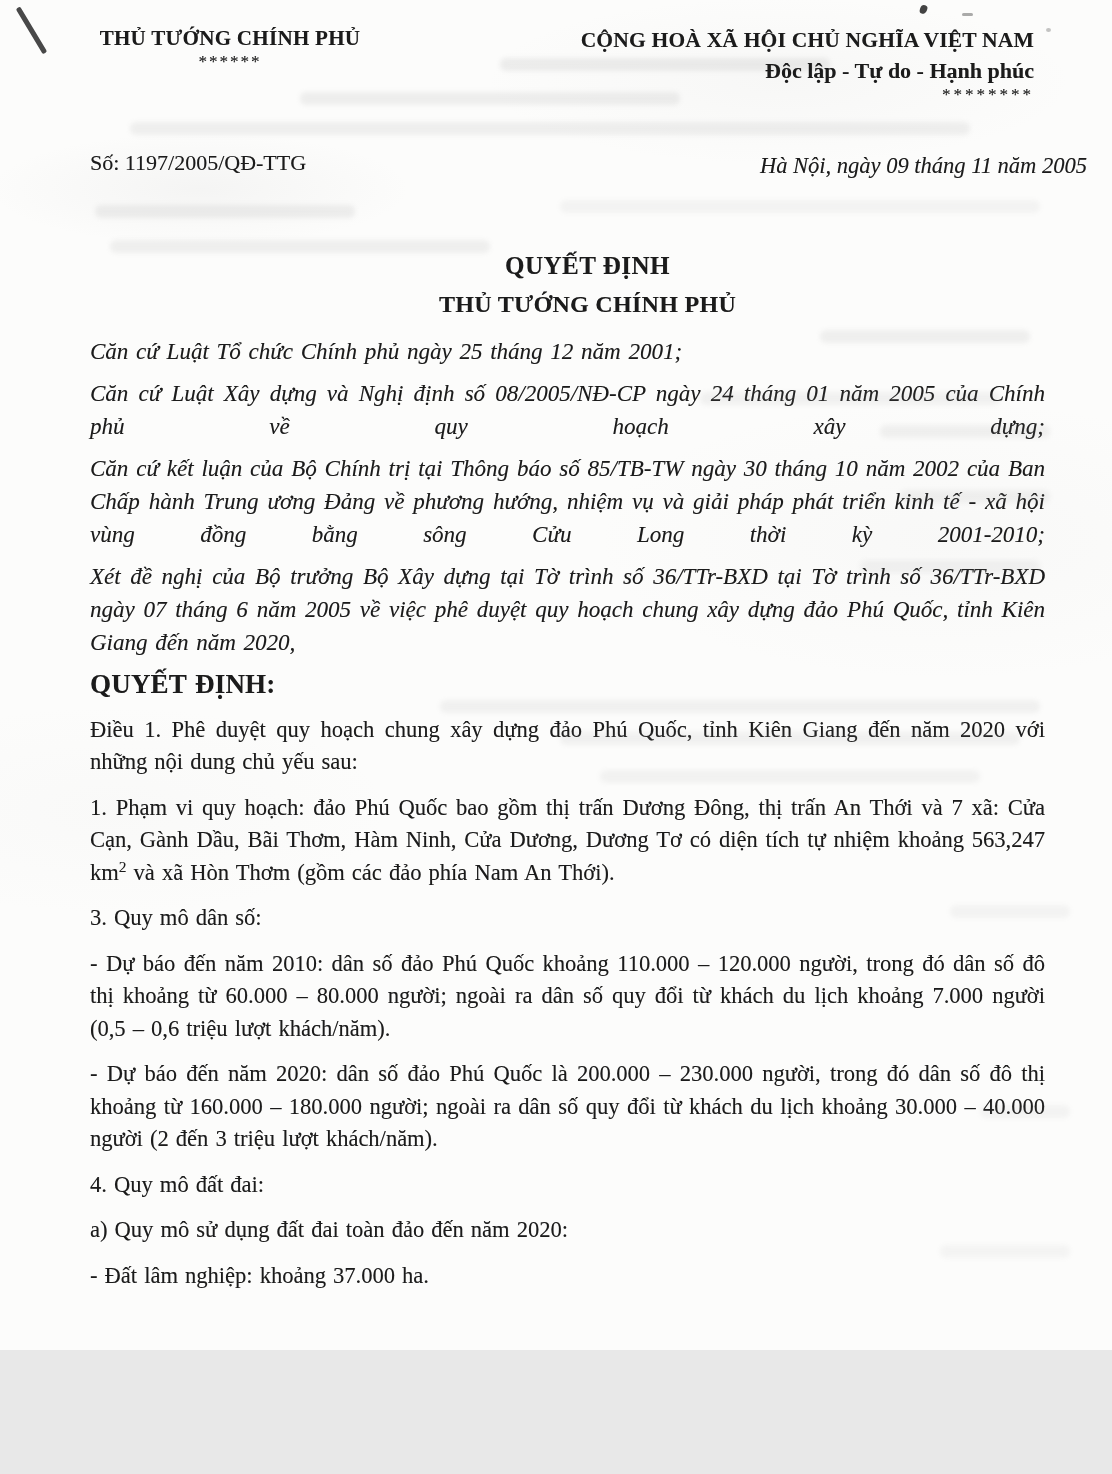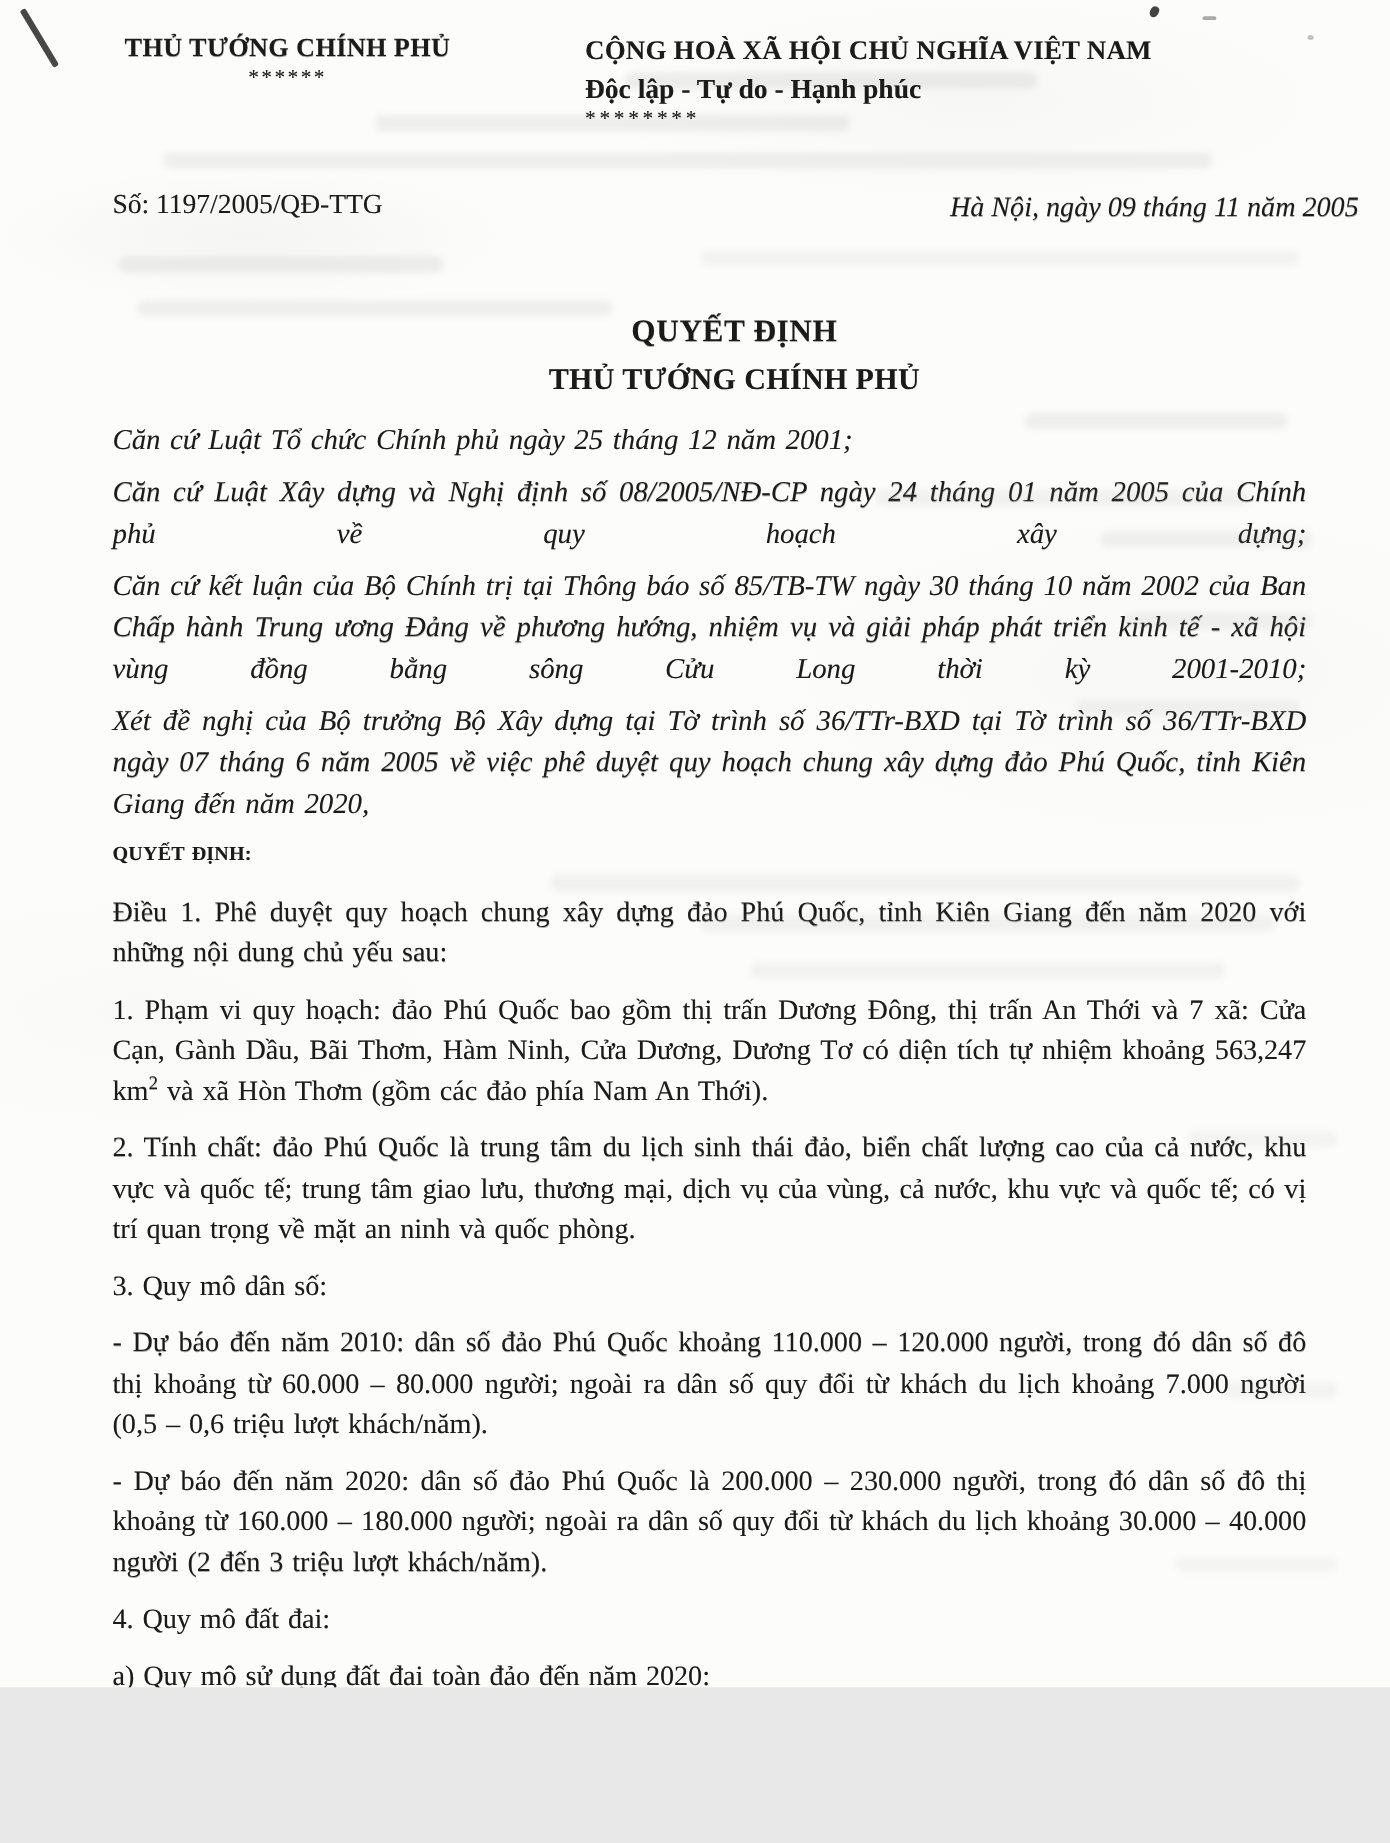--- a/index.html
+++ b/index.html
@@ -16,40 +16,40 @@
     overflow:hidden;
     font-family:"Liberation Serif","DejaVu Serif",serif;
     color:#1b1b1b;
     text-shadow:0.2px 0.2px 0.5px rgba(20,20,20,.35);
   }
   
   .hdr{position:relative;height:200px;}
   .hdr-left{position:absolute;left:58px;top:26px;width:344px;text-align:center;}
   .hdr-left .org{font-weight:bold;font-size:21px;letter-spacing:.3px;}
   .hdr-left .stars{font-size:17px;letter-spacing:2px;margin-top:1px;}
-  .hdr-right{position:absolute;left:468px;top:28px;width:566px;text-align:left;}
+  .hdr-right{position:absolute;left:468px;top:28px;width:566px;text-align:right;}
   .hdr-right .country{font-weight:bold;font-size:21.5px;letter-spacing:.2px;}
   .hdr-right .motto{font-weight:bold;font-size:22px;margin-top:5px;}
   .hdr-right .stars{font-size:17px;letter-spacing:3px;margin-top:1px;}
   .doc-number{position:absolute;left:90px;top:150px;font-size:22px;}
   .dateline{position:absolute;right:25px;top:153px;font-size:22.5px;font-style:italic;text-align:right;}
   
   .title-block{margin:0 67px 0 90px;padding-left:40px;text-align:center;}
   .doc-title{font-size:25px;font-weight:bold;margin-top:52px;letter-spacing:.5px;}
   .doc-subtitle{font-size:23.5px;font-weight:500;line-height:33px;margin-top:13px;letter-spacing:-0.2px;}
   .issuer{font-size:24px;font-weight:bold;margin-top:11px;letter-spacing:.3px;}
   
   .preamble{margin:17px 67px 0 90px;font-style:italic;font-size:23px;line-height:33px;}
   .preamble p{margin:0 0 9px 0;text-align:justify;word-spacing:2px;}
   .preamble p.justify-all{text-align-last:justify;}
   
   .body-text{margin:4px 67px 0 90px;font-size:22.5px;line-height:32.5px;}
   .body-text p{margin:0 0 13px 0;text-align:justify;word-spacing:1.5px;}
   .body-text p.short{text-align:left;}
-  .decree-heading{font-size:16px;font-weight:bold;letter-spacing:.2px;font-family:Liberation Serif, serif;}
+  .decree-heading{font-size:27px;font-weight:bold;letter-spacing:.2px;font-family:Liberation Serif, serif;}
   .bold{font-weight:normal;}
   sup{font-size:.68em;line-height:0;}
   
   .pen-stroke{position:absolute;left:29px;top:4px;width:4.5px;height:53px;
     background:#2f2f2f;border-radius:2px;transform:rotate(-31deg);opacity:.88;}
   .ink-dot{position:absolute;left:920px;top:5px;width:7px;height:9px;background:#222;
     border-radius:50% 40% 55% 45%;transform:rotate(20deg);opacity:.85;}
   .ink-dash{position:absolute;left:962px;top:13px;width:11px;height:3px;background:#666;opacity:.55;border-radius:2px;}
   .ink-speck{position:absolute;left:1046px;top:28px;width:5px;height:4px;background:#8a8a8a;opacity:.5;border-radius:50%;}
   .bleed{position:absolute;height:13px;background:#8f8f8f;filter:blur(2.5px);border-radius:6px;}
@@ -104,21 +104,20 @@
     <p>Căn cứ Luật Tổ chức Chính phủ ngày 25 tháng 12 năm 2001;</p>
     <p class="justify-all">Căn cứ Luật Xây dựng và Nghị định số 08/2005/NĐ-CP ngày 24 tháng 01 năm 2005 của Chính phủ về quy hoạch xây dựng;</p>
     <p class="justify-all">Căn cứ kết luận của Bộ Chính trị tại Thông báo số 85/TB-TW ngày 30 tháng 10 năm 2002 của Ban Chấp hành Trung ương Đảng về phương hướng, nhiệm vụ và giải pháp phát triển kinh tế - xã hội vùng đồng bằng sông Cửu Long thời kỳ 2001-2010;</p>
     <p>Xét đề nghị của Bộ trưởng Bộ Xây dựng tại Tờ trình số 36/TTr-BXD tại Tờ trình số 36/TTr-BXD ngày 07 tháng 6 năm 2005 về việc phê duyệt quy hoạch chung xây dựng đảo Phú Quốc, tỉnh Kiên Giang đến năm 2020,</p>
   </div>
 
   <div class="body-text">
     <p class="decree-heading short">QUYẾT ĐỊNH:</p>
     <p><span class="bold">Điều 1.</span><span> Phê duyệt quy hoạch chung xây dựng đảo Phú Quốc, tỉnh Kiên Giang đến năm 2020 với những nội dung chủ yếu sau:</span></p>
     <p><span>1. Phạm vi quy hoạch: đảo Phú Quốc bao gồm thị trấn Dương Đông, thị trấn An Thới và 7 xã: Cửa Cạn, Gành Dầu, Bãi Thơm, Hàm Ninh, Cửa Dương, Dương Tơ có diện tích tự nhiệm khoảng 563,247 km</span><sup>2</sup><span> và xã Hòn Thơm (gồm các đảo phía Nam An Thới).</span></p>
-    <p>2. Tính chất: đảo Phú Quốc là trung tâm du lịch sinh thái đảo, biển chất lượng cao của cả nước, khu vực và quốc tế; trung tâm giao lưu, thương mại, dịch vụ của vùng, cả nước, khu vực và quốc tế; có vị trí quan trọng về mặt an ninh và quốc phòng.</p>
     <p class="short">3. Quy mô dân số:</p>
     <p>- Dự báo đến năm 2010: dân số đảo Phú Quốc khoảng 110.000 – 120.000 người, trong đó dân số đô thị khoảng từ 60.000 – 80.000 người; ngoài ra dân số quy đổi từ khách du lịch khoảng 7.000 người (0,5 – 0,6 triệu lượt khách/năm).</p>
     <p>- Dự báo đến năm 2020: dân số đảo Phú Quốc là 200.000 – 230.000 người, trong đó dân số đô thị khoảng từ 160.000 – 180.000 người; ngoài ra dân số quy đổi từ khách du lịch khoảng 30.000 – 40.000 người (2 đến 3 triệu lượt khách/năm).</p>
     <p class="short">4. Quy mô đất đai:</p>
     <p class="short">a) Quy mô sử dụng đất đai toàn đảo đến năm 2020:</p>
     <p class="short">- Đất lâm nghiệp: khoảng 37.000 ha.</p>
 
   </div>
 
 </div>

